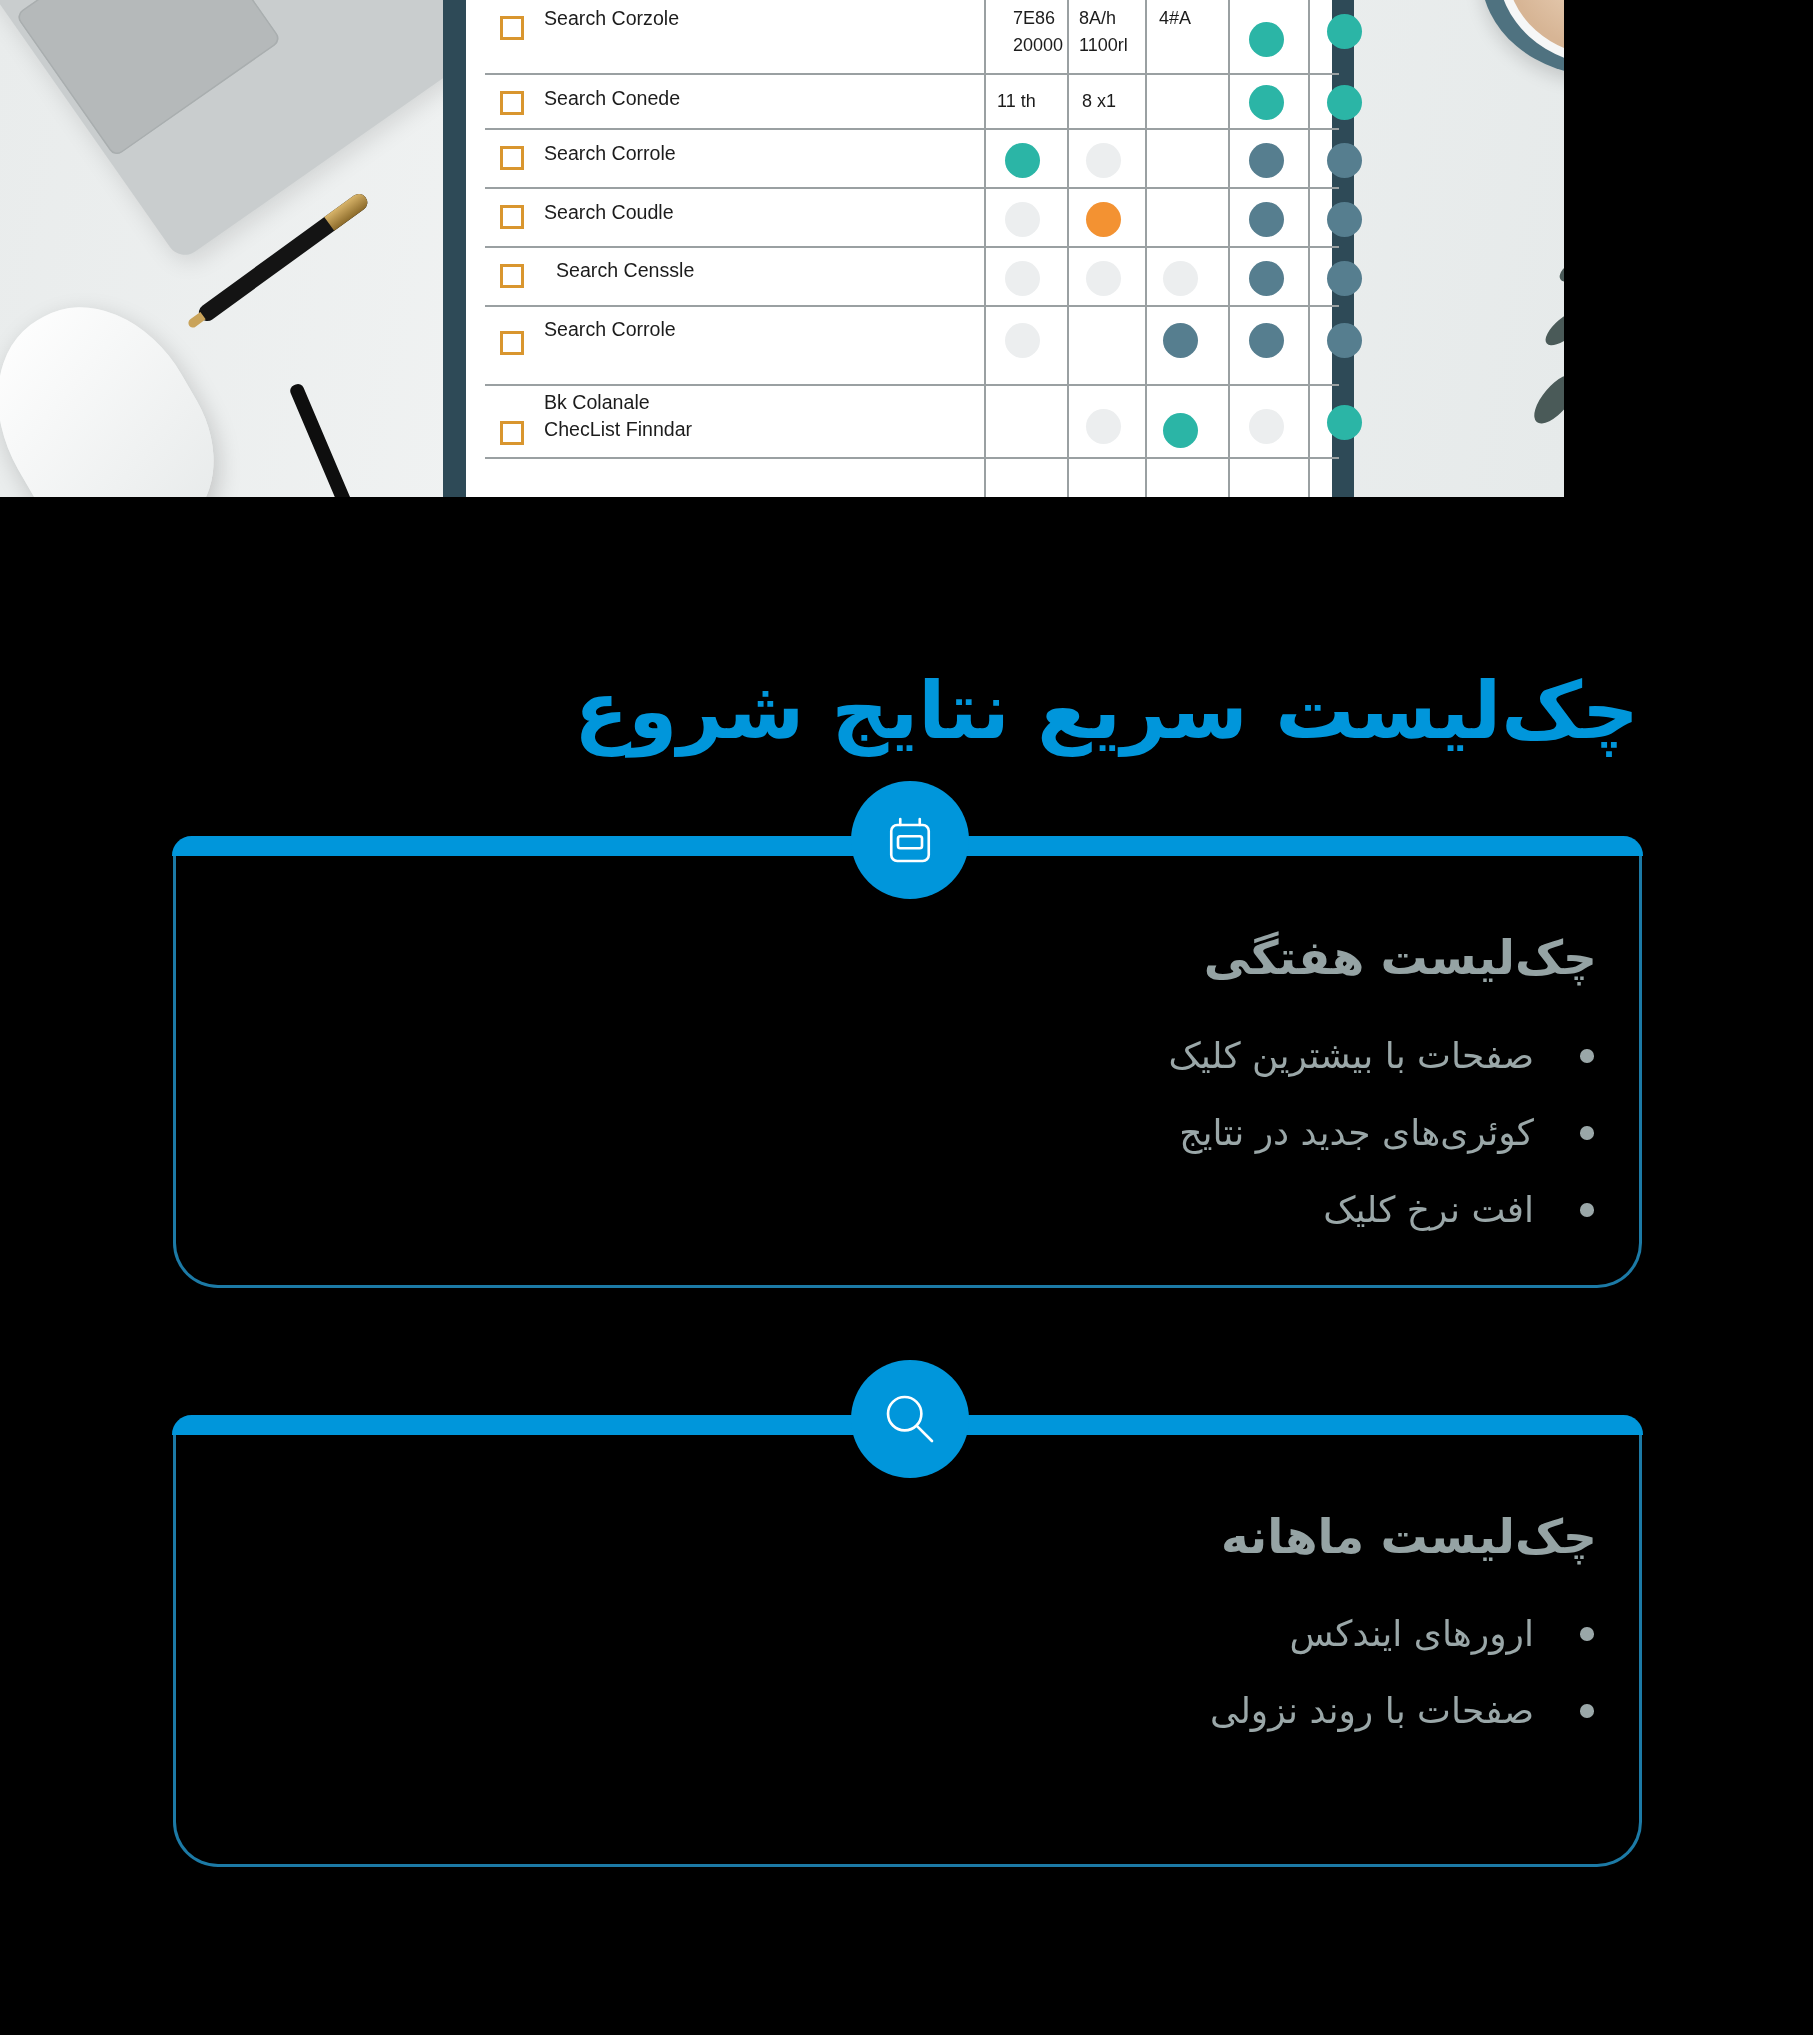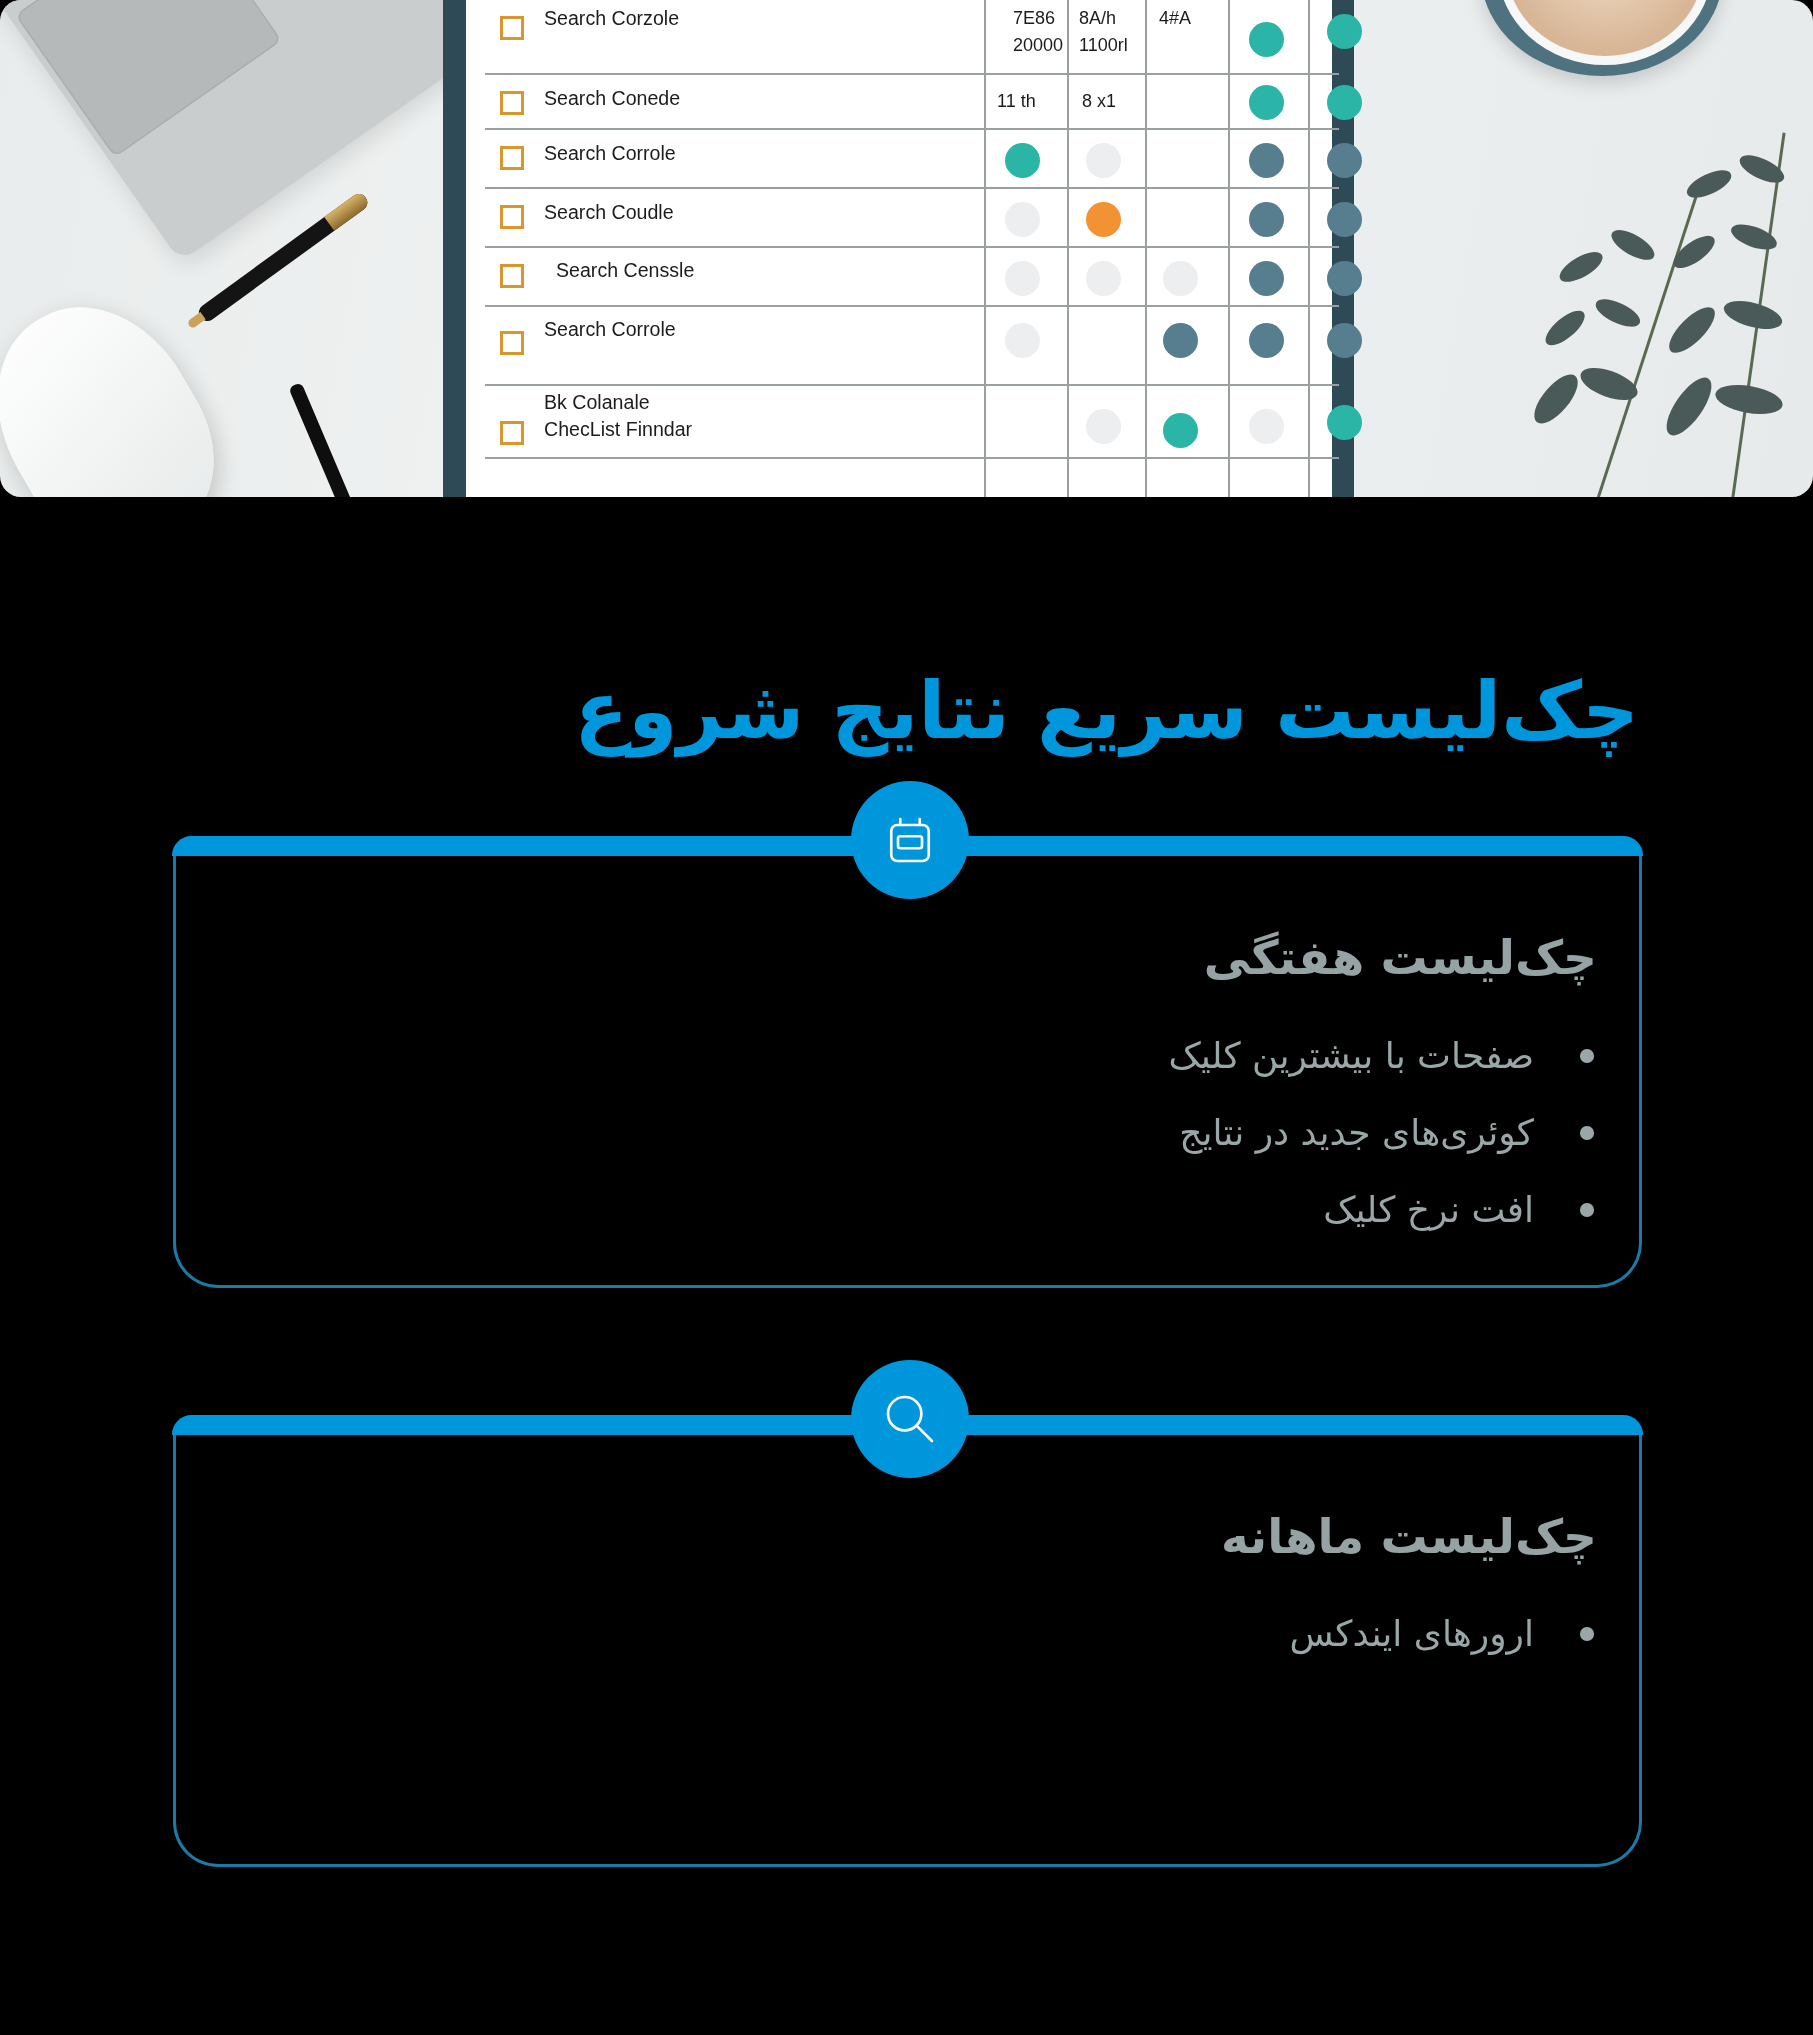--- a/index.html
+++ b/index.html
@@ -1,20 +1,20 @@
 <!DOCTYPE html>
 <html style="font-size:12px"><head>
   <meta charset="utf-8">
   <style>
     * { box-sizing: border-box; margin: 0; padding: 0; }
     html, body { width: 1813px; height: 2035px; background: #000; overflow: hidden; }
     body { position: relative; font-family: "DejaVu Sans", sans-serif; }
 
     
-    .hero { position: absolute; left: 0; top: 0; width: 1813px; height: 497px; background: linear-gradient(100deg, #e9ecec 0%, #f1f3f3 40%, #e6eaea 100%); overflow: hidden; border-radius: 21px; }
+    .hero { position: absolute; left: 0; top: 0; width: 1564px; height: 497px; background: linear-gradient(100deg, #e9ecec 0%, #f1f3f3 40%, #e6eaea 100%); overflow: hidden; }
     .laptop { position: absolute; left: -45px; top: -60px; width: 484px; height: 393px; background: #c9cdce; border-radius: 18px; transform: rotate(-35deg); transform-origin: top left; box-shadow: 0 7.6px 23px rgba(0,0,0,.12); }
     .laptop-screen { position: absolute; left: -151px; top: -106px; width: 196px; height: 121px; background: #1b1b1b; transform: rotate(-35deg); }
     .trackpad { position: absolute; left: 15px; top: 15px; width: 204px; height: 174px; background: #b5b9ba; border-radius: 9px; transform: rotate(-35deg); transform-origin: top left; box-shadow: inset 0 0 0 1.5px #a9aeaf; }
     .mouse { position: absolute; left: 7.6px; top: 302px; width: 189px; height: 249px; background: linear-gradient(160deg,#ffffff,#e7eaea); border-radius: 48% 48% 40% 40%; transform: rotate(-30deg); box-shadow: 0 9px 23px rgba(0,0,0,.18); }
     .pen { position: absolute; left: 181px; top: 249px; width: 204px; height: 16.6px; background: #141414; border-radius: 8.3px; transform: rotate(-36deg); }
     .pen::after { content: ""; position: absolute; right: 0; top: 0; width: 45px; height: 16.6px; background: linear-gradient(#d8b46a,#8b6a2a); border-radius: 0 8.3px 8.3px 0; }
     .pen::before { content: ""; position: absolute; left: -13.6px; top: 3.8px; width: 16.6px; height: 9px; background: #c9a35a; border-radius: 4.5px 0 0 4.5px; }
     .pencil { position: absolute; left: 295px; top: 378px; width: 227px; height: 13.6px; background: #0e0e0e; border-radius: 6px; transform: rotate(67deg); transform-origin: left center; }
     .cup { position: absolute; left: 1481px; top: -128px; width: 242px; height: 204px; border-radius: 50%; background: #4f7280; box-shadow: 0 7.6px 18px rgba(0,0,0,.15); }
     .cup::after { content: ""; position: absolute; left: 16.6px; top: 0; width: 196px; height: 175px; border-radius: 50%; background: radial-gradient(circle at 50% 40%, #f3dfca, #d7b595 70%); border: 9px solid #f6f7f7; }
@@ -182,15 +182,16 @@
   <div class="card-bar"></div>
   <div class="card-icon" style="top:-73px;">
     <svg width="50" height="50" viewBox="0 0 66 66" fill="none" stroke="#ffffff" stroke-width="3.5" stroke-linecap="round">
       <circle cx="26" cy="26" r="22"></circle>
       <path d="M42 42 L62 62"></path>
     </svg>
   </div>
   <h2 class="card-heading" style="top:76px;">چک‌لیست ماهانه</h2>
   <ul class="bullets" style="top:162px;">
     <li><span class="bullet"></span><span>ارورهای ایندکس</span></li>
+    <li><span class="bullet"></span><span>صفحات با روند نزولی</span></li>
   </ul>
 </section>
 
 
 </body></html>

